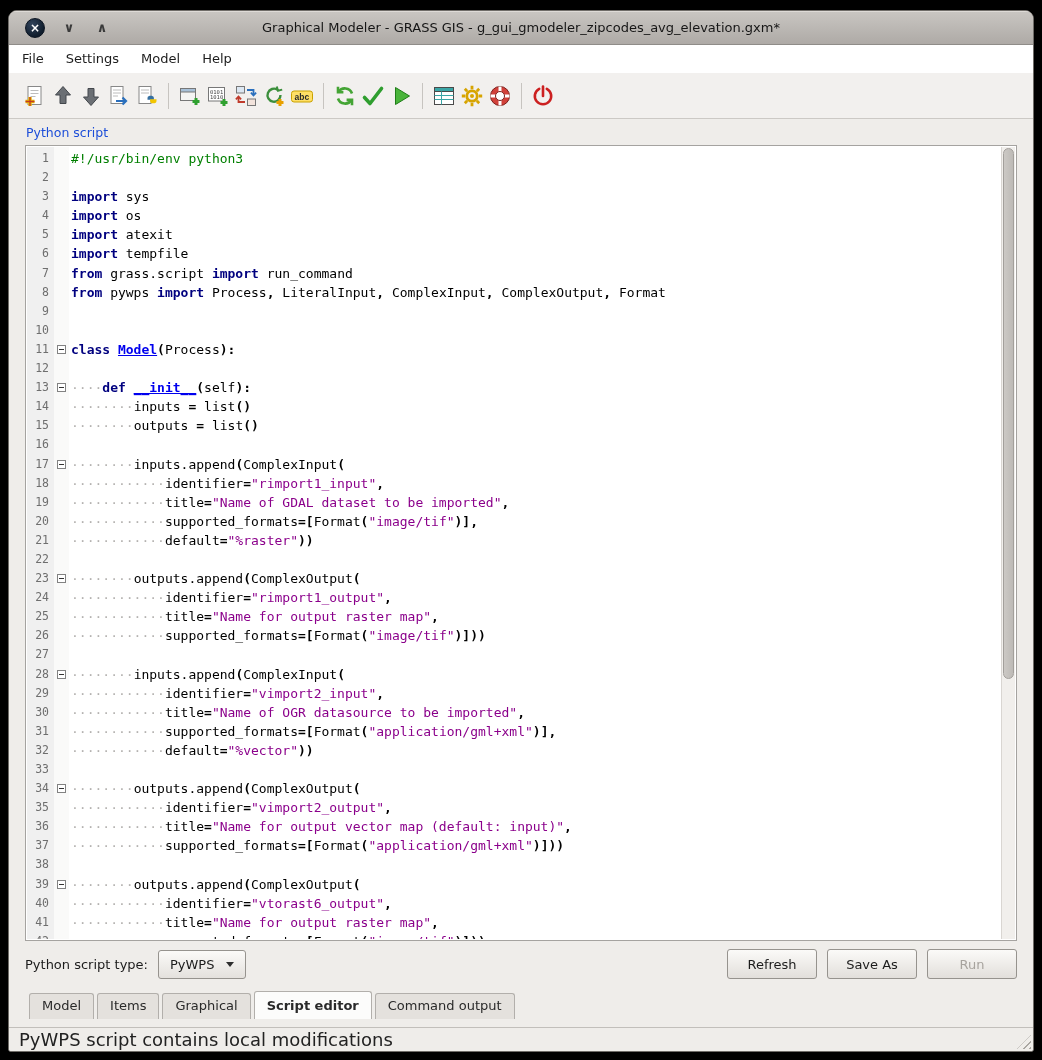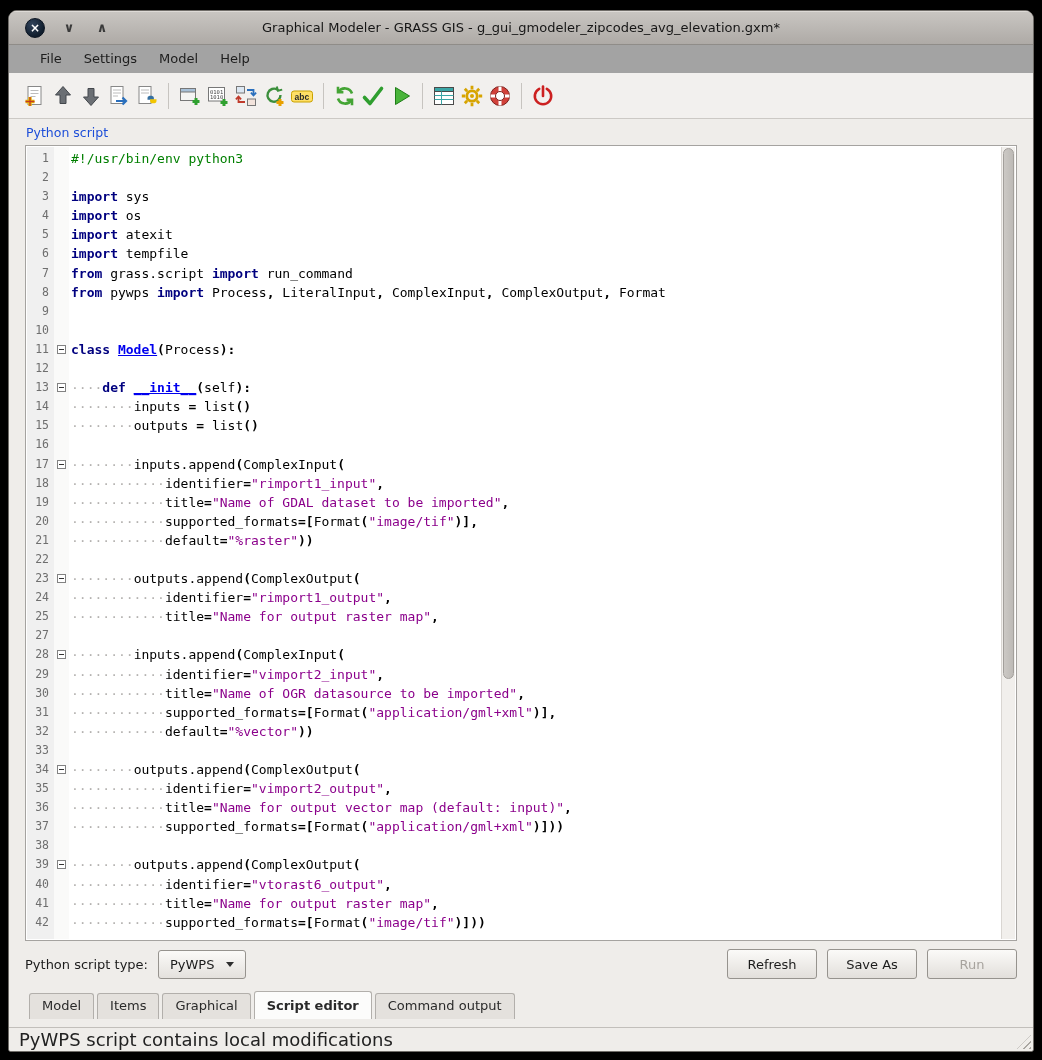--- a/index.html
+++ b/index.html
@@ -17,22 +17,22 @@
               box-shadow:inset 0 1px 0 #dedbd7; }
   .win-controls { position:absolute; left:16px; display:flex; gap:15px; align-items:center; }
   .wc { display:flex; align-items:center; justify-content:center; cursor:default; }
   .wc.close { width:20px; height:20px; border-radius:50%;
               background:radial-gradient(circle at 35% 30%, #31445c, #101d2c 70%);
               border:1px solid #0a1320; color:#fff; font-size:12px; font-weight:bold; line-height:1; }
   .wc.chev { color:#3a3a3a; font-size:13px; font-weight:bold; width:18px; height:18px; }
   .title { width:100%; text-align:center; font-size:13px; font-weight:normal; color:#161616; }
 
   
-  .menubar { height:28px; flex:0 0 28px; background:#a3a3a3; display:flex;
-             align-items:center; padding-left:20px; }
+  .menubar { height:28px; flex:0 0 28px; background:#ffffff; display:flex;
+             align-items:center; padding-left:2px; }
   .menu-item { padding:0 11px; font-size:13px; color:#1d1d1d; line-height:28px; cursor:default; }
 
   
   .toolbar { height:46px; flex:0 0 46px; background:#f2f0ee; border-bottom:1px solid #ccc9c5;
              display:flex; align-items:center; padding-left:12px; gap:0; }
   .tb-btn { width:28px; height:28px; display:flex; align-items:center; justify-content:center;
             border-radius:3px; }
   .tb-btn span { display:flex; }
   .tb-sep { width:1px; height:26px; background:#c7c4c0; margin:0 7px; }
 
@@ -300,20 +300,21 @@
           <div class="code-line"><span class="ln">16</span><span class="fold"></span><span class="src"></span></div>
           <div class="code-line"><span class="ln">17</span><span class="fold"><i class="fold-box"></i></span><span class="src"><span class="tk-w">········</span><span class="tk-t">inputs.append</span><span class="tk-o">(</span><span class="tk-t">ComplexInput</span><span class="tk-o">(</span></span></div>
           <div class="code-line"><span class="ln">18</span><span class="fold"></span><span class="src"><span class="tk-w">············</span><span class="tk-t">identifier</span><span class="tk-o">=</span><span class="tk-s">"rimport1_input"</span><span class="tk-o">,</span></span></div>
           <div class="code-line"><span class="ln">19</span><span class="fold"></span><span class="src"><span class="tk-w">············</span><span class="tk-t">title</span><span class="tk-o">=</span><span class="tk-s">"Name of GDAL dataset to be imported"</span><span class="tk-o">,</span></span></div>
           <div class="code-line"><span class="ln">20</span><span class="fold"></span><span class="src"><span class="tk-w">············</span><span class="tk-t">supported_formats</span><span class="tk-o">=[</span><span class="tk-t">Format</span><span class="tk-o">(</span><span class="tk-s">"image/tif"</span><span class="tk-o">)],</span></span></div>
           <div class="code-line"><span class="ln">21</span><span class="fold"></span><span class="src"><span class="tk-w">············</span><span class="tk-t">default</span><span class="tk-o">=</span><span class="tk-s">"%raster"</span><span class="tk-o">))</span></span></div>
           <div class="code-line"><span class="ln">22</span><span class="fold"></span><span class="src"></span></div>
           <div class="code-line"><span class="ln">23</span><span class="fold"><i class="fold-box"></i></span><span class="src"><span class="tk-w">········</span><span class="tk-t">outputs.append</span><span class="tk-o">(</span><span class="tk-t">ComplexOutput</span><span class="tk-o">(</span></span></div>
           <div class="code-line"><span class="ln">24</span><span class="fold"></span><span class="src"><span class="tk-w">············</span><span class="tk-t">identifier</span><span class="tk-o">=</span><span class="tk-s">"rimport1_output"</span><span class="tk-o">,</span></span></div>
           <div class="code-line"><span class="ln">25</span><span class="fold"></span><span class="src"><span class="tk-w">············</span><span class="tk-t">title</span><span class="tk-o">=</span><span class="tk-s">"Name for output raster map"</span><span class="tk-o">,</span></span></div>
+          <div class="code-line"><span class="ln">26</span><span class="fold"></span><span class="src"><span class="tk-w">············</span><span class="tk-t">supported_formats</span><span class="tk-o">=[</span><span class="tk-t">Format</span><span class="tk-o">(</span><span class="tk-s">"image/tif"</span><span class="tk-o">)]))</span></span></div>
           <div class="code-line"><span class="ln">27</span><span class="fold"></span><span class="src"></span></div>
           <div class="code-line"><span class="ln">28</span><span class="fold"><i class="fold-box"></i></span><span class="src"><span class="tk-w">········</span><span class="tk-t">inputs.append</span><span class="tk-o">(</span><span class="tk-t">ComplexInput</span><span class="tk-o">(</span></span></div>
           <div class="code-line"><span class="ln">29</span><span class="fold"></span><span class="src"><span class="tk-w">············</span><span class="tk-t">identifier</span><span class="tk-o">=</span><span class="tk-s">"vimport2_input"</span><span class="tk-o">,</span></span></div>
           <div class="code-line"><span class="ln">30</span><span class="fold"></span><span class="src"><span class="tk-w">············</span><span class="tk-t">title</span><span class="tk-o">=</span><span class="tk-s">"Name of OGR datasource to be imported"</span><span class="tk-o">,</span></span></div>
           <div class="code-line"><span class="ln">31</span><span class="fold"></span><span class="src"><span class="tk-w">············</span><span class="tk-t">supported_formats</span><span class="tk-o">=[</span><span class="tk-t">Format</span><span class="tk-o">(</span><span class="tk-s">"application/gml+xml"</span><span class="tk-o">)],</span></span></div>
           <div class="code-line"><span class="ln">32</span><span class="fold"></span><span class="src"><span class="tk-w">············</span><span class="tk-t">default</span><span class="tk-o">=</span><span class="tk-s">"%vector"</span><span class="tk-o">))</span></span></div>
           <div class="code-line"><span class="ln">33</span><span class="fold"></span><span class="src"></span></div>
           <div class="code-line"><span class="ln">34</span><span class="fold"><i class="fold-box"></i></span><span class="src"><span class="tk-w">········</span><span class="tk-t">outputs.append</span><span class="tk-o">(</span><span class="tk-t">ComplexOutput</span><span class="tk-o">(</span></span></div>
           <div class="code-line"><span class="ln">35</span><span class="fold"></span><span class="src"><span class="tk-w">············</span><span class="tk-t">identifier</span><span class="tk-o">=</span><span class="tk-s">"vimport2_output"</span><span class="tk-o">,</span></span></div>
           <div class="code-line"><span class="ln">36</span><span class="fold"></span><span class="src"><span class="tk-w">············</span><span class="tk-t">title</span><span class="tk-o">=</span><span class="tk-s">"Name for output vector map (default: input)"</span><span class="tk-o">,</span></span></div>

